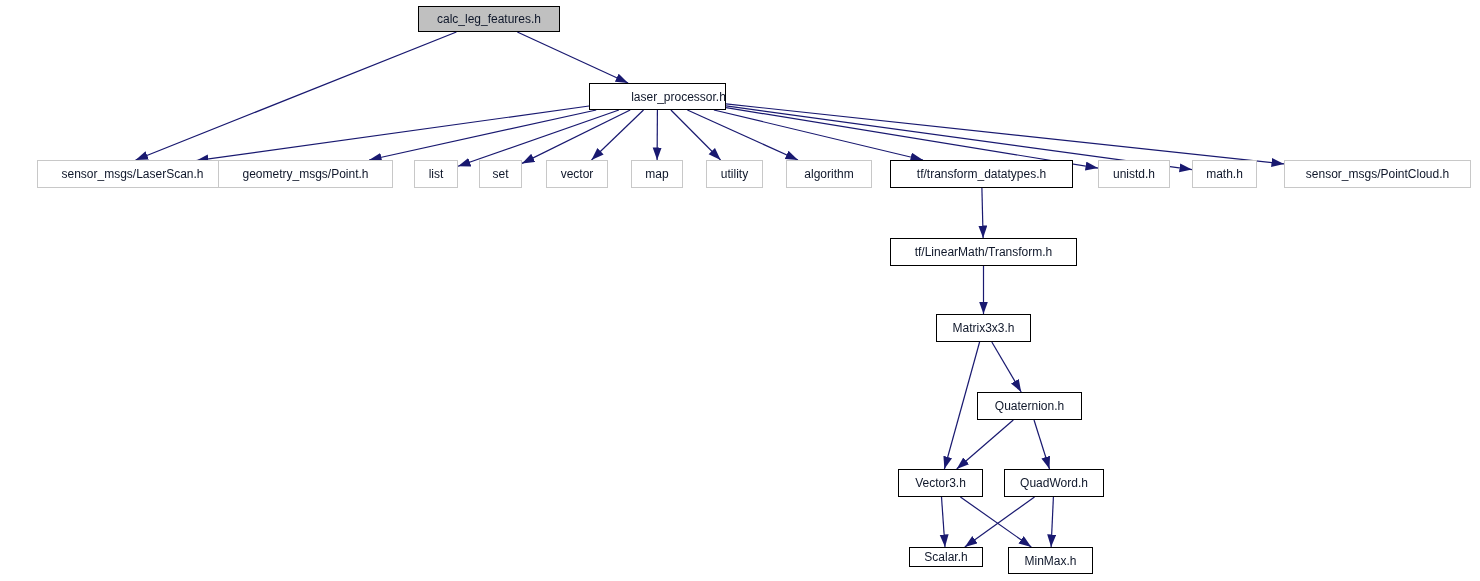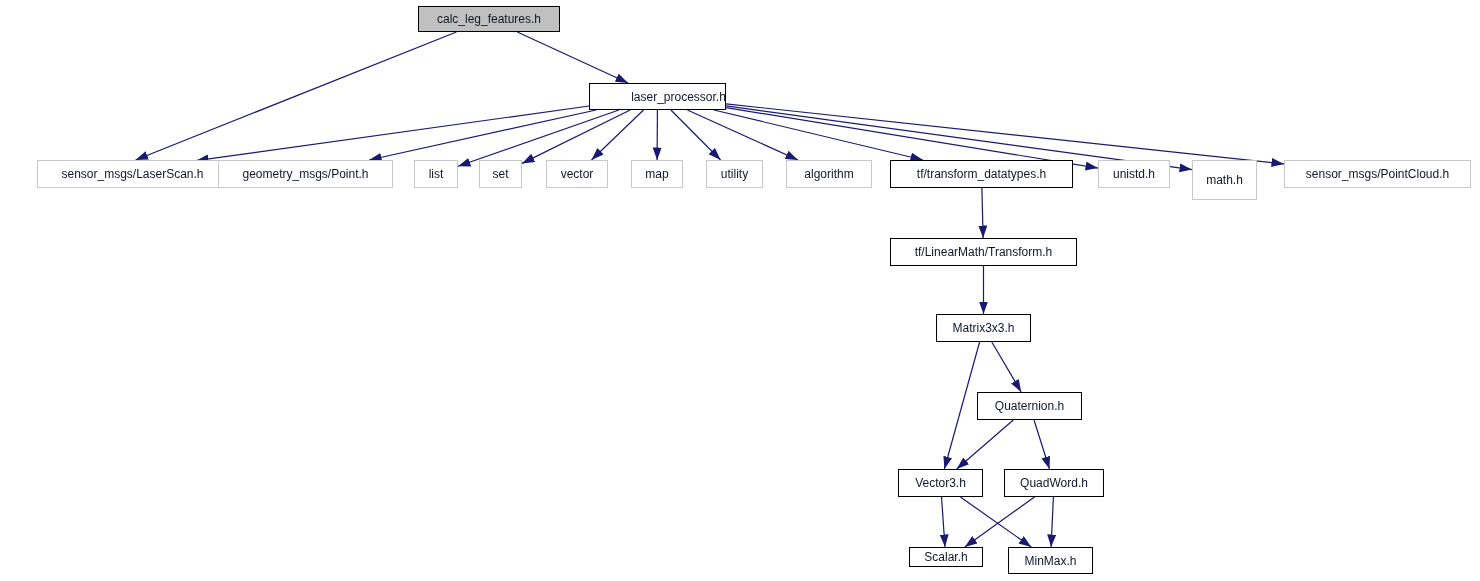--- a/index.html
+++ b/index.html
@@ -105,21 +105,21 @@
     </div>
     <div class="node plain" style="left: 786px; top: 160px; width: 86px; height: 28px;">
       <span>algorithm</span>
     </div>
     <div class="node linked" style="left: 890px; top: 160px; width: 183px; height: 28px;">
       <span>tf/transform_datatypes.h</span>
     </div>
     <div class="node plain" style="left: 1098px; top: 160px; width: 72px; height: 28px;">
       <span>unistd.h</span>
     </div>
-    <div class="node plain" style="left: 1192px; top: 160px; width: 65px; height: 40px;">
+    <div class="node plain" style="left: 1192px; top: 160px; width: 65px; height: 28px;">
       <span>math.h</span>
     </div>
     <div class="node plain" style="left: 1284px; top: 160px; width: 187px; height: 28px;">
       <span>sensor_msgs/PointCloud.h</span>
     </div>
     <div class="node linked" style="left: 890px; top: 238px; width: 187px; height: 28px;">
       <span>tf/LinearMath/Transform.h</span>
     </div>
     <div class="node linked" style="left: 936px; top: 314px; width: 95px; height: 28px; align-items: center;">
       <span>Matrix3x3.h</span>

